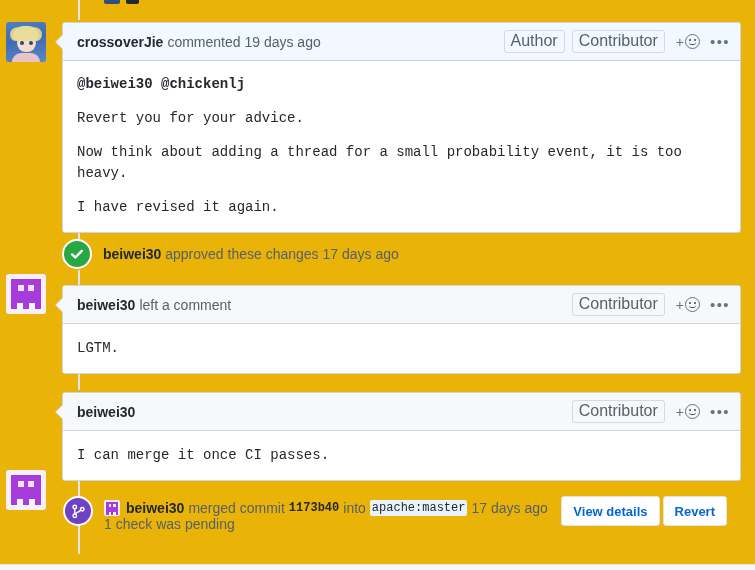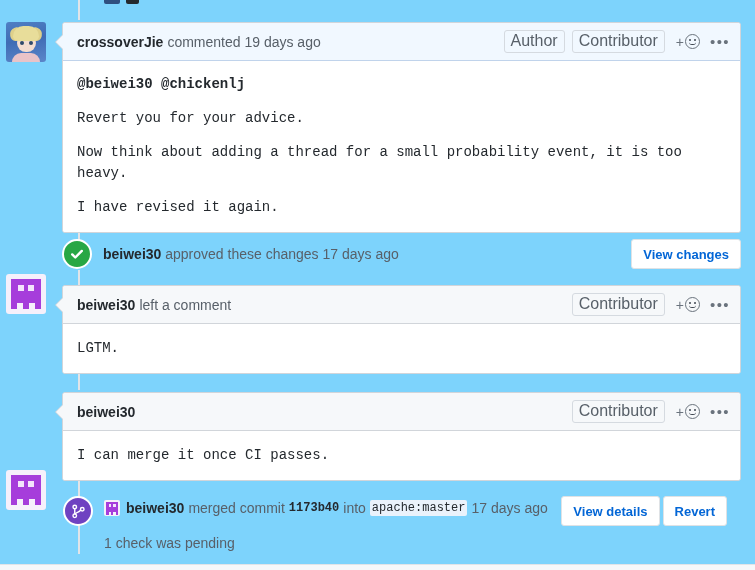--- a/index.html
+++ b/index.html
@@ -13,21 +13,21 @@
     font-family: "Liberation Sans", sans-serif;
     font-size: 14px;
     color: #24292e;
     -webkit-font-smoothing: antialiased;
   }
 
   .page {
     position: relative;
     width: 755px;
     height: 570px;
-    background: #7dd3fc;
+    background: #eab308;
   }
 
   
   .rail {
     position: absolute;
     left: 78px;
     width: 2px;
     background: #e1e4e8;
   }
 
@@ -336,21 +336,21 @@
     font-size: 12px;
     color: #24292e;
     background: #eaf2fb;
     padding: 1px 2px;
     border-radius: 2px;
     margin-right: 4px;
   }
   .merge-sub {
     position: absolute;
     left: 104px;
-    top: 39px;
+    top: 20px;
     font-size: 14px;
     color: #586069;
   }
   .merge-actions {
     position: absolute;
     right: 14px;
     top: 0;
     display: flex;
     gap: 3px;
   }
@@ -443,21 +443,20 @@
 
   <div class="check-badge" style="top:239px;">
     <svg width="16" height="16" viewBox="0 0 16 16" aria-hidden="true">
       <path d="M3.2 8.4l3.1 3.1 6.5-6.6" fill="none" stroke="#ffffff" stroke-width="2.4" stroke-linecap="round" stroke-linejoin="round"></path>
     </svg>
   </div>
   <div class="event-text" style="top:246px;">
     <span class="who">beiwei30</span>
     <span>approved these changes 17 days ago</span>
   </div>
-  <button class="btn btn-view-changes">View changes</button>
 
   <div class="comment" style="top:285px; --arrow-fill:#f6f8fa;">
     <div class="comment-header plain-tint">
       <span class="who">beiwei30</span>
       <span class="meta">left a comment</span>
       <span class="header-spacer"></span>
       <span class="badge">Contributor</span>
       <span class="react-btn">
         <span class="plus">+</span>
         <span class="smiley">

